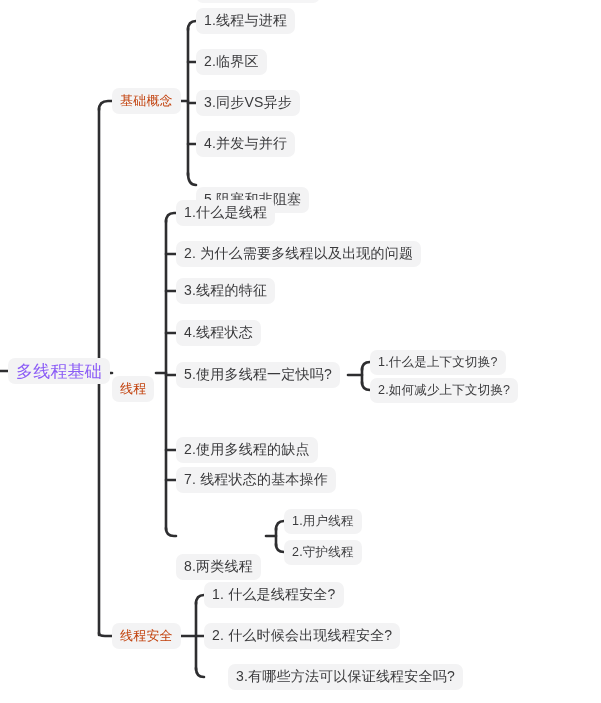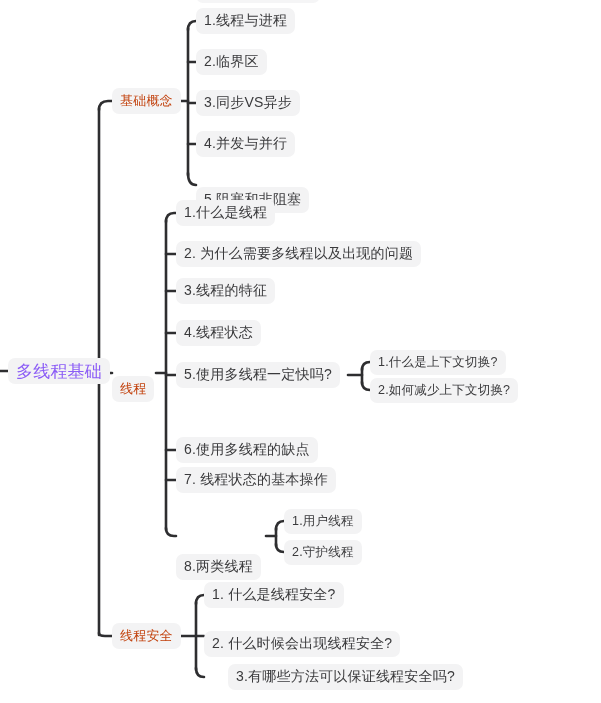--- a/index.html
+++ b/index.html
@@ -160,41 +160,41 @@
   <div class="node lvl2" style="left:176px; top:362px;">
     <span>5.使用多线程一定快吗?</span>
   </div>
   <div class="node lvl3" style="left:370px; top:350px;">
     <span>1.什么是上下文切换?</span>
   </div>
   <div class="node lvl3" style="left:370px; top:378px;">
     <span>2.如何减少上下文切换?</span>
   </div>
   <div class="node lvl2" style="left:176px; top:437px;">
-    <span>6.使用多线程的缺点</span>
+    <span>2.使用多线程的缺点</span>
   </div>
   <div class="node lvl2" style="left:176px; top:467px;">
     <span>7. 线程状态的基本操作</span>
   </div>
   <div class="node lvl2" style="left:176px; top:523px;margin-top:31px;">
     <span>8.两类线程</span>
   </div>
   <div class="node lvl3" style="left:284px; top:509px;">
     <span>1.用户线程</span>
   </div>
   <div class="node lvl3" style="left:284px; top:540px;">
     <span>2.守护线程</span>
   </div>
 
   <div class="node lvl1" style="left:112px; top:623px;">
     <span>线程安全</span>
   </div>
   <div class="node lvl2" style="left:204px; top:582px;justify-content:center;">
     <span>1. 什么是线程安全?</span>
   </div>
-  <div class="node lvl2" style="left:204px; top:623px;margin-top:8px;">
+  <div class="node lvl2" style="left:204px; top:623px;">
     <span>2. 什么时候会出现线程安全?</span>
   </div>
   <div class="node lvl2" style="left:204px; top:664px;margin-left:24px;">
     <span>3.有哪些方法可以保证线程安全吗?</span>
   </div>
 
 </div>
 
 </body></html>

